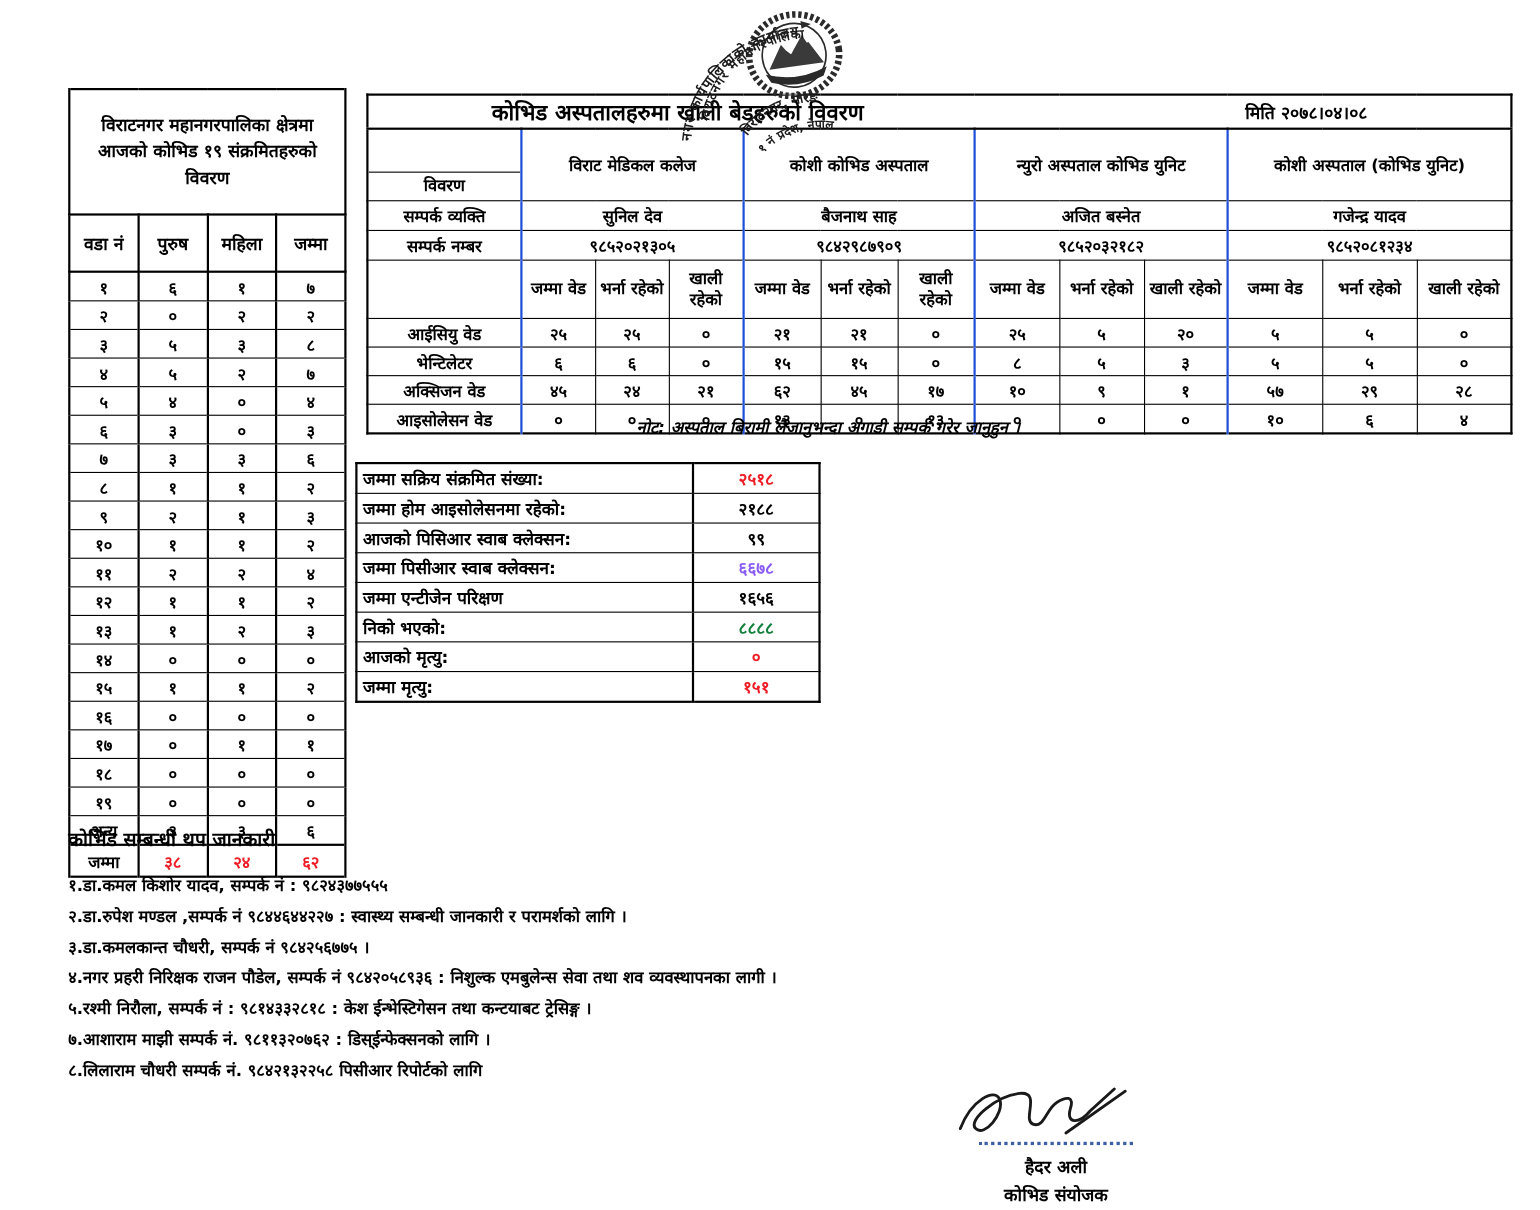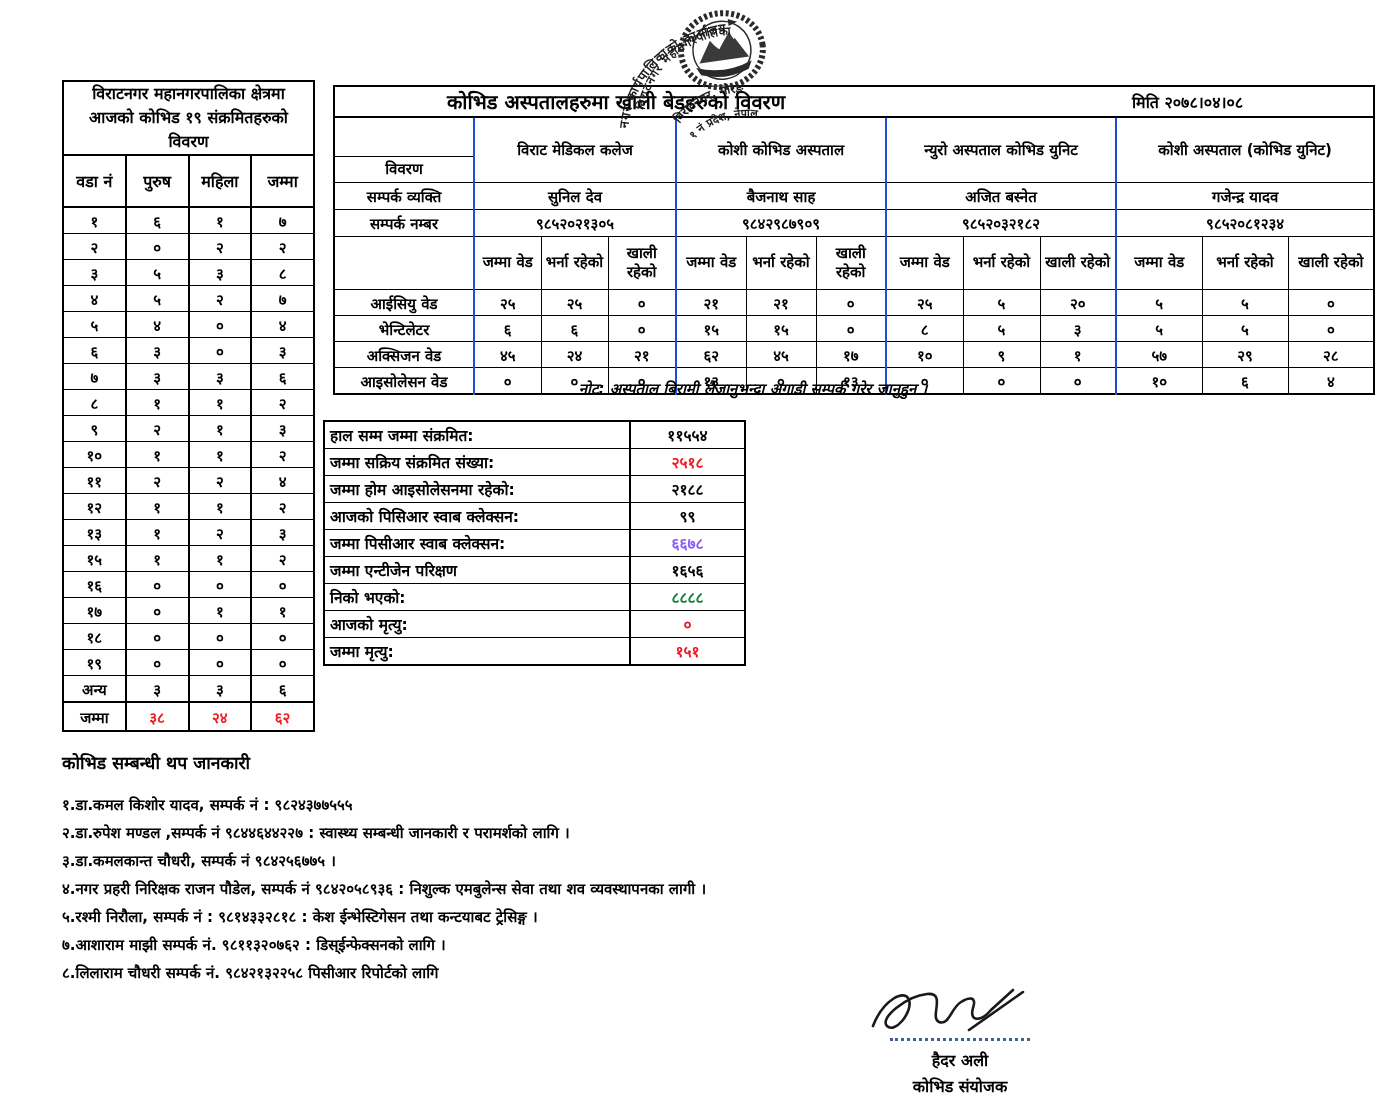--- a/index.html
+++ b/index.html
@@ -7,21 +7,21 @@
        font-family:"DejaVu Sans","Liberation Sans",sans-serif;color:#000;}
   .page{position:absolute;inset:0;background:#fff;}
 
   table{border-collapse:collapse;table-layout:fixed;}
   td,th{border:1px solid #000;overflow:hidden;}
 
   
   .ward{position:absolute;left:62px;top:80px;width:253px;border:2px solid #000;}
   .ward th,.ward td{border:1px solid #000;border-left-width:2px;border-right-width:2px;
       text-align:center;font-weight:600;}
-  .ward .title-cell{font-weight:700;font-size:16px;line-height:1.5;padding:0 6px;border-bottom:2px solid #000;}
+  .ward .title-cell{font-weight:700;font-size:16px;line-height:1.5;padding:20px 6px;border-bottom:2px solid #000;}
   .ward thead .col-h{font-size:16px;height:48px;font-weight:700;border-bottom:2px solid #000;}
   .ward tbody td{height:23px;font-size:15px;}
   .ward tfoot td{height:25px;font-size:15px;font-weight:700;border-top:2px solid #000;}
   .red{color:#ee1c25;}
 
   
   .hosp{position:absolute;left:333px;top:85px;width:1040px;border:2px solid #000;}
   .hosp td{border:1px solid #000;text-align:center;font-weight:600;font-size:15px;padding:1px 2px;}
   .hosp .gl{border-left:2px solid #1d4ed8;}
   .hosp .title-row td{height:26px;border-bottom:2px solid #000;}
@@ -166,20 +166,26 @@
           <td>२</td>
         </tr>
 
         <tr>
           <td>१३</td>
           <td>१</td>
           <td>२</td>
           <td>३</td>
         </tr>
 
+        <tr>
+          <td>१४</td>
+          <td>०</td>
+          <td>०</td>
+          <td>०</td>
+        </tr>
 
         <tr>
           <td>१५</td>
           <td>१</td>
           <td>१</td>
           <td>२</td>
         </tr>
 
         <tr>
           <td>१६</td>
@@ -359,24 +365,20 @@
           <td>४</td>
         </tr>
       </tbody>
   </table>
 
   <div class="note">नोट: अस्पताल बिरामी लैजानुभन्दा अगाडी सम्पर्क गरेर जानुहुन ।</div>
 
   <table class="summary">
     <tbody>
 
-        <tr>
-          <td class="sl">हाल सम्म जम्मा संक्रमित:</td>
-          <td class="sv" style="color: rgb(0, 0, 0);">११५५४</td>
-        </tr>
 
         <tr>
           <td class="sl">जम्मा सक्रिय संक्रमित संख्या:</td>
           <td class="sv" style="color: rgb(238, 28, 37);">२५१८</td>
         </tr>
 
         <tr>
           <td class="sl">जम्मा होम आइसोलेसनमा रहेको:</td>
           <td class="sv" style="color: rgb(0, 0, 0);">२१८८</td>
         </tr>

